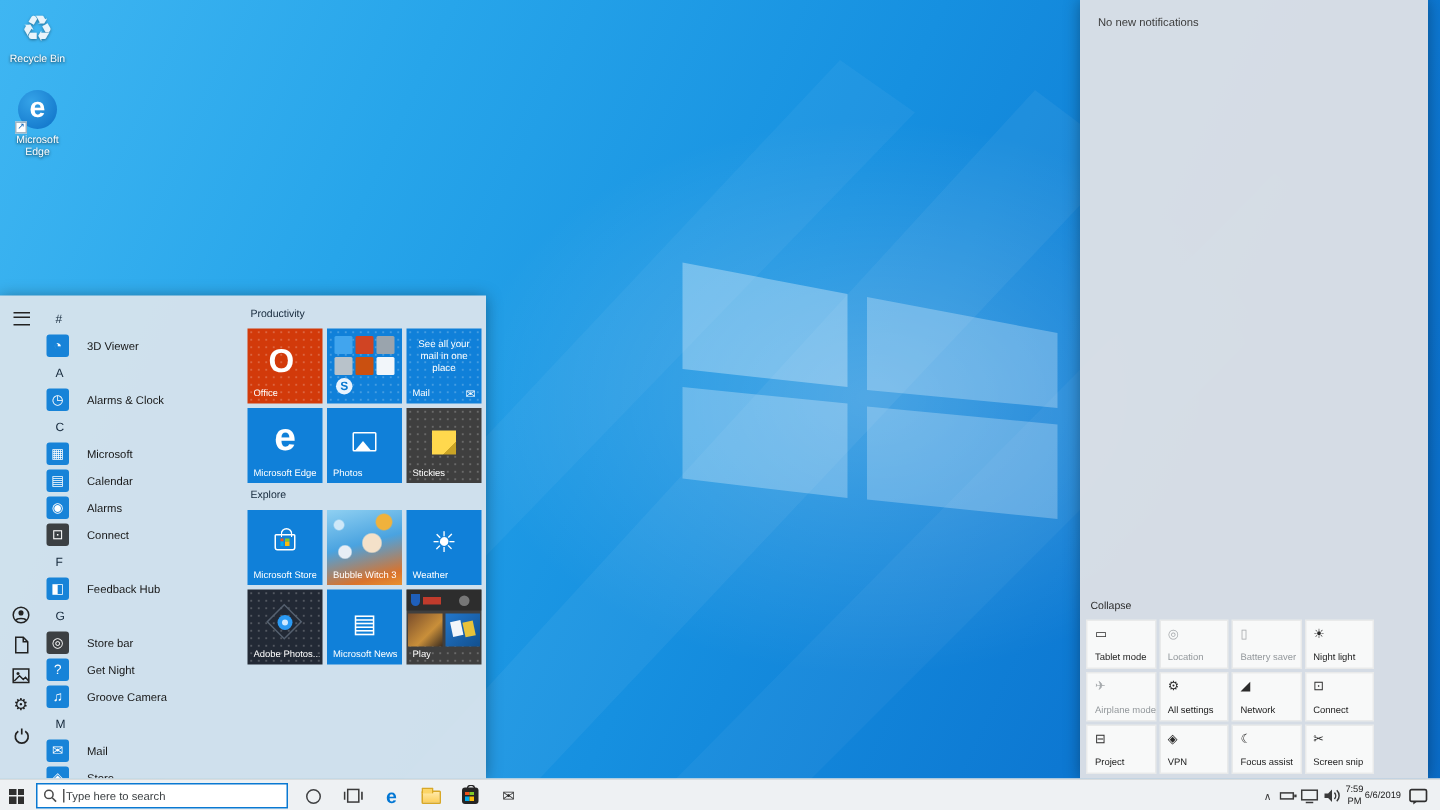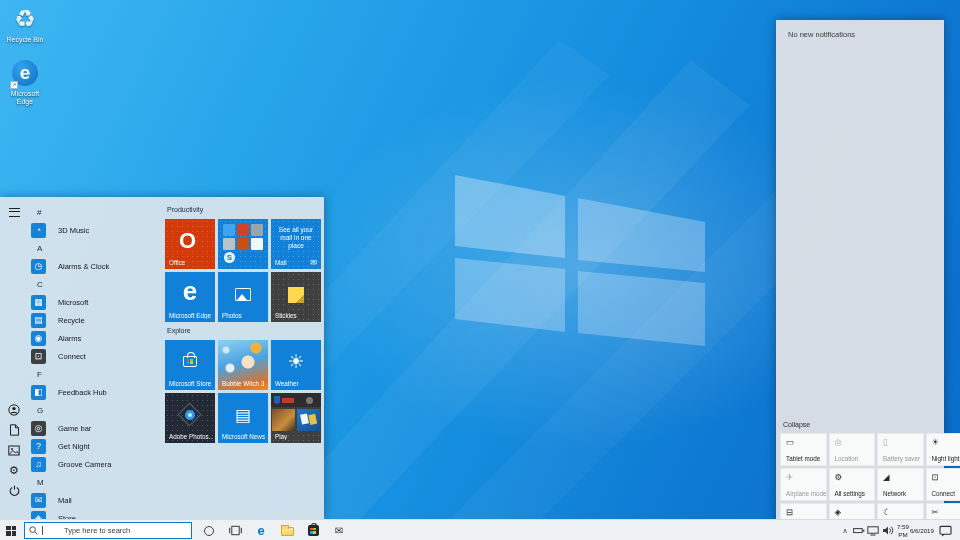--- a/index.html
+++ b/index.html
@@ -84,42 +84,42 @@
   .ps-shield { width:6px; height:8px; background:#1f5fba; border-radius:0 0 3px 3px; }
   .ps-red { width:12px; height:5px; background:#c03b2c; }
   .ps-circ { width:7px; height:7px; border-radius:50%; background:#777; margin-left:10px; }
   .play-thumb1 { position:absolute; left:1px; top:16px; width:23px; height:22px;
     background:linear-gradient(135deg,#7a4d2b,#c98f3a 60%,#3c2d20); }
   .play-thumb2 { position:absolute; left:26px; top:16px; width:23px; height:22px;
     background:linear-gradient(135deg,#2277cc,#12508f); }
   .play-thumb2::after { content:""; position:absolute; left:4px; top:5px; width:7px; height:10px; background:#f2f6fa; transform:rotate(-12deg); box-shadow:8px 2px 0 #e8c23a; }
 
   
-  .action-center { position:absolute; left:776px; top:0; width:168px; height:519px;
-    background:rgba(217,222,229,.98); box-shadow:0 0 10px rgba(0,0,0,.35);margin-top:20px; }
+  .action-center { position:absolute; left:720px; top:0; width:232px; height:519px;
+    background:rgba(217,222,229,.98); box-shadow:0 0 10px rgba(0,0,0,.35); }
   .ac-status { position:absolute; top:10px; left:12px; font-size:7.5px; color:#3c3c3c; }
   .ac-bottom { position:absolute; left:0; right:0; bottom:0; padding:0 3px 3px 4px; }
   .ac-collapse { font-size:7px; color:#2b2b2b; margin:0 0 5px 3px; }
   .qa-grid { display:grid; grid-template-columns:repeat(4,46.5px); grid-auto-rows:33px; gap:2px; }
   .qa-tile { position:relative; background:#f8f9f9; border:1px solid rgba(0,0,0,.06); }
   .qa-ic { position:absolute; left:5px; top:3px; font-size:8.5px; color:#2b2b2b; }
   .qa-lbl { position:absolute; left:5px; bottom:3px; font-size:6.3px; color:#1c1c1c; white-space:nowrap; }
   .qa-disabled .qa-ic { color:#a6aaad; }
   .qa-disabled .qa-lbl { color:#93989c; }
 
   
   .taskbar { position:absolute; left:0; top:519px; width:960px; height:21px; background:#eef1f3; border-top:1px solid #d8dcde; }
   .start-btn { position:absolute; left:0; top:0; width:22px; height:21px; display:flex; align-items:center; justify-content:center; }
   .win-logo { width:10px; height:10px; display:grid; grid-template-columns:1fr 1fr; gap:1px; }
   .win-logo i { background:#2f2f2f; }
   .search-box { position:absolute; left:24px; top:2px; width:168px; height:17px; background:#fff; border:1px solid #0a79d2;
     display:flex; align-items:center; padding:0 4px; }
   .search-glass { flex:none; margin-right:4px; }
   .caret { width:1px; height:9px; background:#555; margin-right:1px; }
-  .search-box input { border:none; outline:none; flex:1; font-size:7.5px; font-family:"Liberation Sans",sans-serif; color:#222; background:transparent; min-width:0;padding-left:20px; }
+  .search-box input { border:none; outline:none; flex:1; font-size:7.5px; font-family:"Liberation Sans",sans-serif; color:#222; background:transparent; min-width:0; }
   .search-box input::placeholder { color:#3c4043; opacity:1; }
   .task-icons { position:absolute; left:196px; top:0; height:21px; display:flex; }
   .ti { width:26px; height:21px; display:flex; align-items:center; justify-content:center; }
   .cortana-ring { width:10px; height:10px; border:1.4px solid #3f4042; border-radius:50%; }
   .edge-letter { font-size:13px; font-weight:bold; color:#0277d4; line-height:13px; }
   .folder { position:relative; width:13px; height:9px; background:linear-gradient(#ffe9a8,#fccf5a); border:1px solid #d8a827; border-radius:1px; margin-top:2px; }
   .folder::before { content:""; position:absolute; left:-1px; top:-3px; width:6px; height:3px; background:#fcd567; border:1px solid #d8a827; border-bottom:none; border-radius:1px 1px 0 0; }
   .store-bag { position:relative; width:11px; height:11px; background:#252525; border-radius:2px; }
   .store-bag::before { content:""; position:absolute; left:3.2px; top:-2.5px; width:4px; height:3px; border:1px solid #252525; border-bottom:none; border-radius:3px 3px 0 0; }
   .store-flag { position:absolute; left:2.5px; top:2.5px; width:6px; height:6px; display:grid; grid-template-columns:1fr 1fr; gap:.8px; }
@@ -211,39 +211,39 @@
         </div>
       </div>
     </div>
 
     <div class="app-list">
       <div class="al-row hdr">
           <span>#</span>
         </div>
       <div class="al-row">
           <span class="al-ic">◔</span>
-          <span class="al-lbl">3D Music</span>
+          <span class="al-lbl">3D Viewer</span>
         </div>
       <div class="al-row hdr">
           <span>A</span>
         </div>
       <div class="al-row">
           <span class="al-ic">◷</span>
           <span class="al-lbl">Alarms &amp; Clock</span>
         </div>
       <div class="al-row hdr">
           <span>C</span>
         </div>
       <div class="al-row">
           <span class="al-ic">▦</span>
           <span class="al-lbl">Microsoft</span>
         </div>
       <div class="al-row">
           <span class="al-ic">▤</span>
-          <span class="al-lbl">Recycle</span>
+          <span class="al-lbl">Calendar</span>
         </div>
       <div class="al-row">
           <span class="al-ic">◉</span>
           <span class="al-lbl">Alarms</span>
         </div>
       <div class="al-row">
           <span class="al-ic dark">⊡</span>
           <span class="al-lbl">Connect</span>
         </div>
       <div class="al-row hdr">
@@ -251,21 +251,21 @@
         </div>
       <div class="al-row">
           <span class="al-ic">◧</span>
           <span class="al-lbl">Feedback Hub</span>
         </div>
       <div class="al-row hdr">
           <span>G</span>
         </div>
       <div class="al-row">
           <span class="al-ic dark">◎</span>
-          <span class="al-lbl">Game bar</span>
+          <span class="al-lbl">Store bar</span>
         </div>
       <div class="al-row">
           <span class="al-ic">?</span>
           <span class="al-lbl">Get Night</span>
         </div>
       <div class="al-row">
           <span class="al-ic">♫</span>
           <span class="al-lbl">Groove Camera</span>
         </div>
       <div class="al-row hdr">

